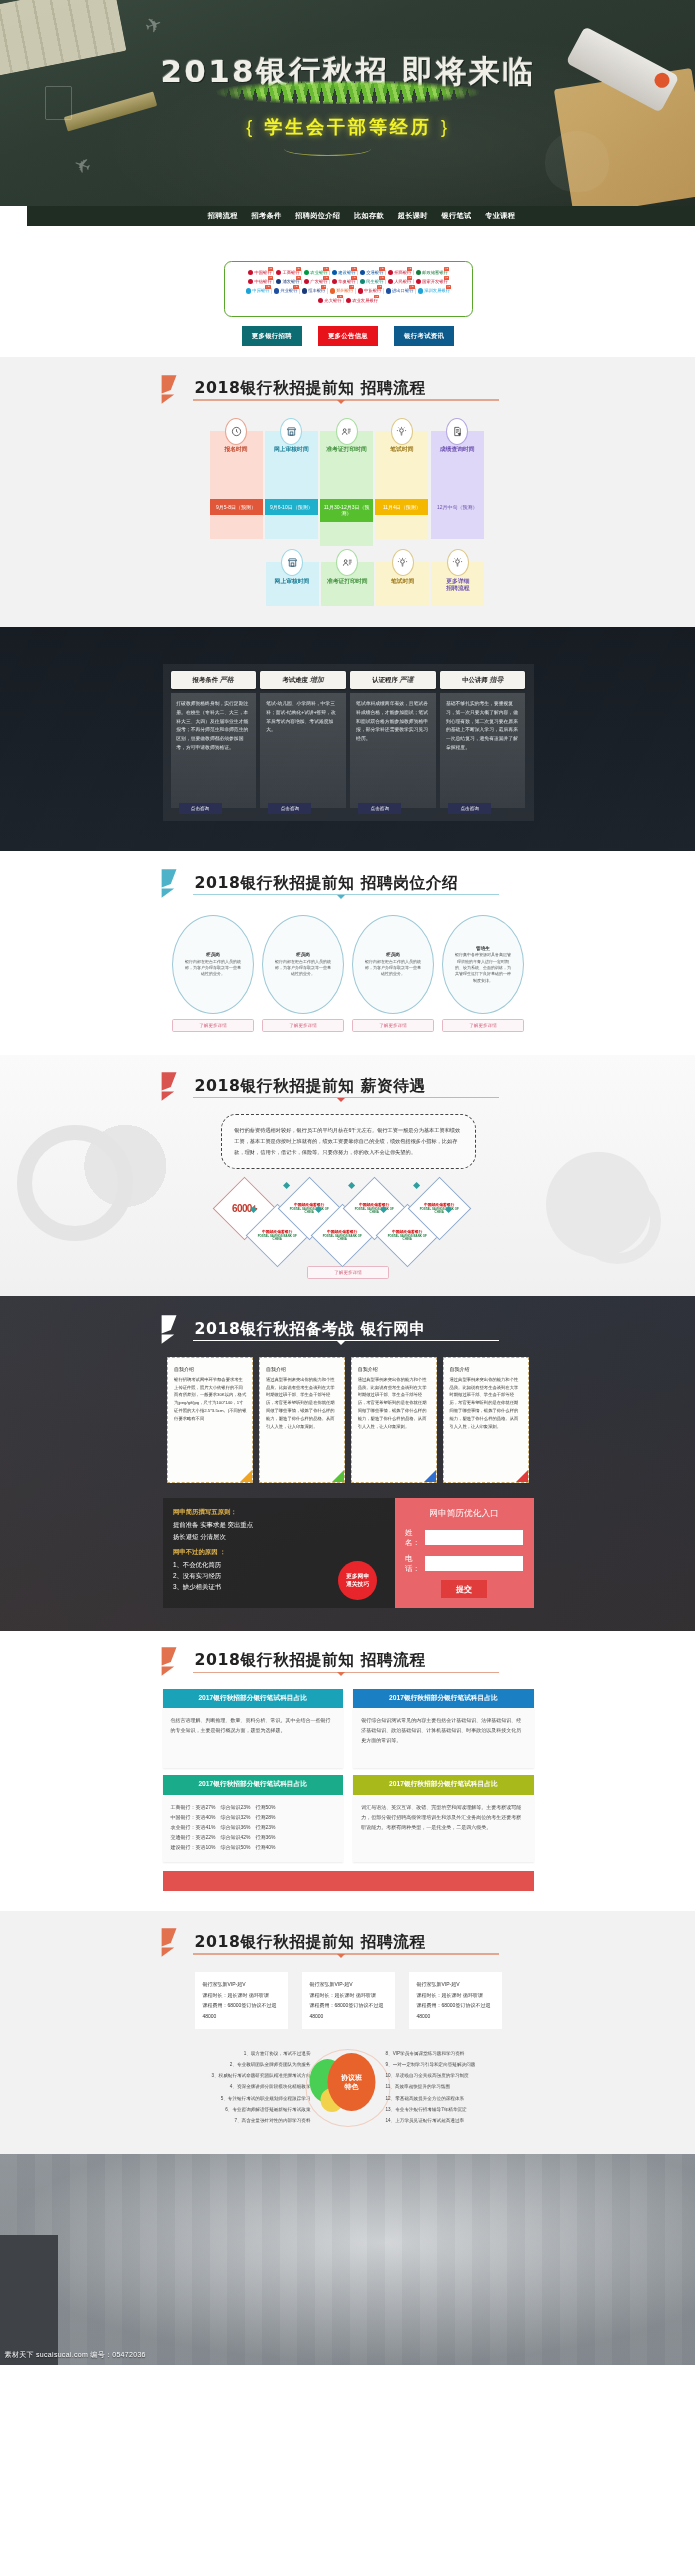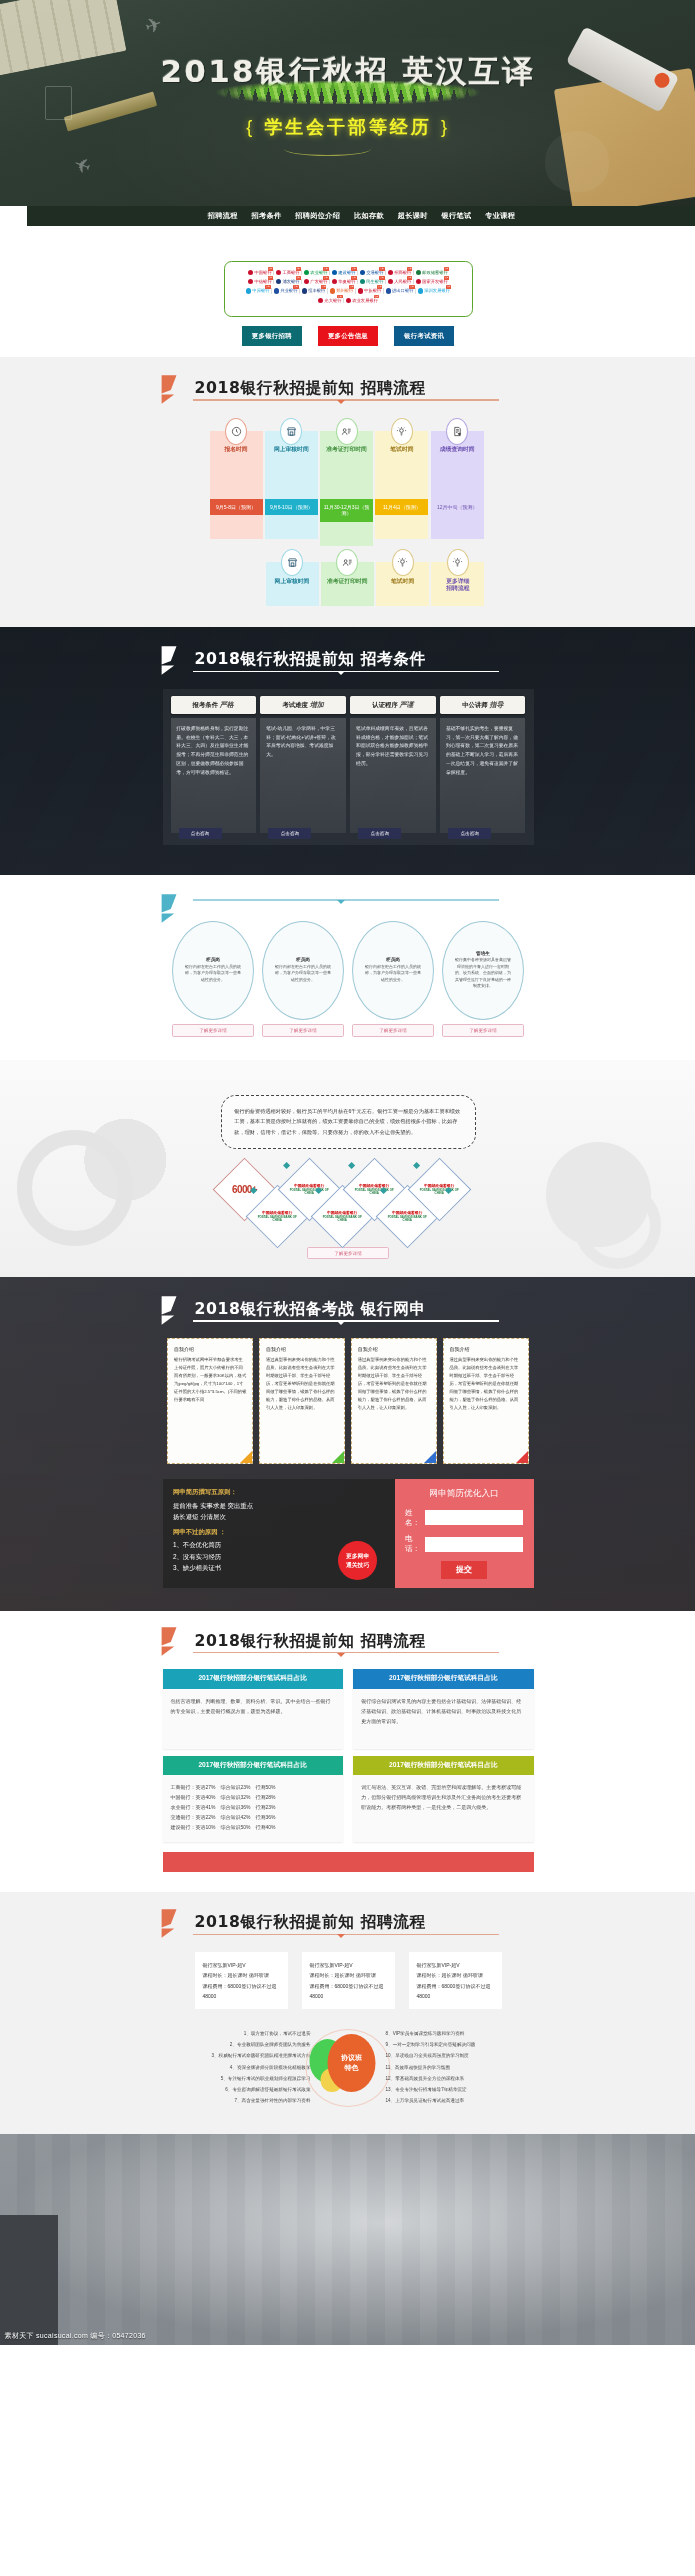--- a/index.html
+++ b/index.html
@@ -326,21 +326,21 @@
 
   <div class="hero">
     <div class="keyboard"></div>
     <div class="ruler"></div>
     <div class="notebook"></div>
     <div class="folder"></div>
     <div class="stapler"></div>
     <div class="hand"></div>
     <div class="plane1">✈</div>
     <div class="plane2">✈</div>
-    <div class="hero-title">2018银行秋招 英汉互译</div>
+    <div class="hero-title">2018银行秋招 即将来临</div>
     <div class="hero-leaves"></div>
     <div class="hero-sub">
       <span class="brk">{</span><span>学生会干部等经历</span><span class="brk">}</span>
     </div>
     <div class="hero-swoosh"></div>
   </div>
 
   <div class="nav" id="nav">
       <a href="#">招聘流程</a>
       <a href="#">招考条件</a>
@@ -612,29 +612,20 @@
           </div>
           <div class="body" style="background: rgb(251, 243, 203); height: 44px;">
             <div class="label" style="color: rgb(106, 79, 176); white-space: pre-line;">更多详细
 招聘流程</div>
           </div>
         </div>
       </div>
   </div>
 
   <div class="s3">
-    <div class="sec-title light">
-      <svg width="35" height="32" viewBox="0 0 60 56">
-        <polygon points="4,2 30,2 20,28 4,34" fill="#ffffff"></polygon>
-        <polygon points="4,36 26,36 4,52" fill="#ffffff"></polygon>
-      </svg>
-      <div class="txt">2018银行秋招提前知 招考条件</div>
-      <div class="rule" style="background:#ffffff"></div>
-      <div class="tri" style="border-top:4.6px solid #ffffff"></div>
-    </div>
     <div class="cards3" id="cond-cards">
         <div class="c3">
           <div class="hd"><span>报考条件</span><em>严格</em></div>
           <div class="bd">打破教师资格终身制，实行定期注册。在校生（专科大二、大三，本科大三、大四）及往届毕业生才能报考；不再分师范生和非师范生的区别，想要做教师都必须参加国考，方可申请教师资格证。</div>
           <div class="ask">点击咨询</div>
         </div>
         <div class="c3">
           <div class="hd"><span>考试难度</span><em>增加</em></div>
           <div class="bd">笔试-幼儿园、小学两科，中学三科；面试-结构化+试讲+答辩，改革后考试内容增加、考试难度加大。</div>
           <div class="ask">点击咨询</div>
@@ -651,20 +642,21 @@
         </div>
       </div>
   </div>
 
   <div class="s4">
     <div class="sec-title">
       <svg width="35" height="32" viewBox="0 0 60 56">
         <polygon points="4,2 30,2 20,28 4,34" fill="#4eb3c9"></polygon>
         <polygon points="4,36 26,36 4,52" fill="#4eb3c9"></polygon>
       </svg>
+      <div class="txt">2018银行秋招提前知 招聘岗位介绍</div>
       <div class="rule" style="background:#9fd3e0"></div>
       <div class="tri" style="border-top:4.6px solid #4eb3c9"></div>
     </div>
     <div class="ovals" id="pos-ovals">
         <div class="oval">
           <div class="t">柜员岗</div>
           <div class="d">银行内部在柜台工作的人员的统称，为客户办理存取款等一些基础性的业务。</div>
         </div>
         <div class="oval">
           <div class="t">柜员岗</div>
@@ -683,20 +675,29 @@
         <div class="morebtn">了解更多详情</div>
         <div class="morebtn">了解更多详情</div>
         <div class="morebtn">了解更多详情</div>
         <div class="morebtn">了解更多详情</div>
       </div>
   </div>
 
   <div class="s5">
     <div class="gearbig"></div>
     <div class="gearsm"></div>
+    <div class="sec-title">
+      <svg width="35" height="32" viewBox="0 0 60 56">
+        <polygon points="4,2 30,2 20,28 4,34" fill="#d9534f"></polygon>
+        <polygon points="4,36 26,36 4,52" fill="#d9534f"></polygon>
+      </svg>
+      <div class="txt">2018银行秋招提前知 薪资待遇</div>
+      <div class="rule" style="background:#e8a6a4"></div>
+      <div class="tri" style="border-top:4.6px solid #d9534f"></div>
+    </div>
     <div class="dashbox">银行的薪资待遇相对较好，银行员工的平均月薪在6千元左右。银行工资一般是分为基本工资和绩效工资，基本工资是你按时上班就有的，绩效工资要靠你自己的业绩，绩效包括很多小指标，比如存款，理财，信用卡，借记卡，保险等。只要你努力，你的收入不会让你失望的。</div>
     <div class="diamonds" id="diamonds">
         <div class="dia red" style="left: 10.4px; top: 7px;">
           <span>
             <span class="big">6000+</span>
           </span>
         </div>
         <div class="dia" style="left: 43px; top: 34px;">
           <span>
             <span class="logo"><b>中国邮政储蓄银行</b><span>POSTAL SAVINGS BANK OF CHINA</span></span>

